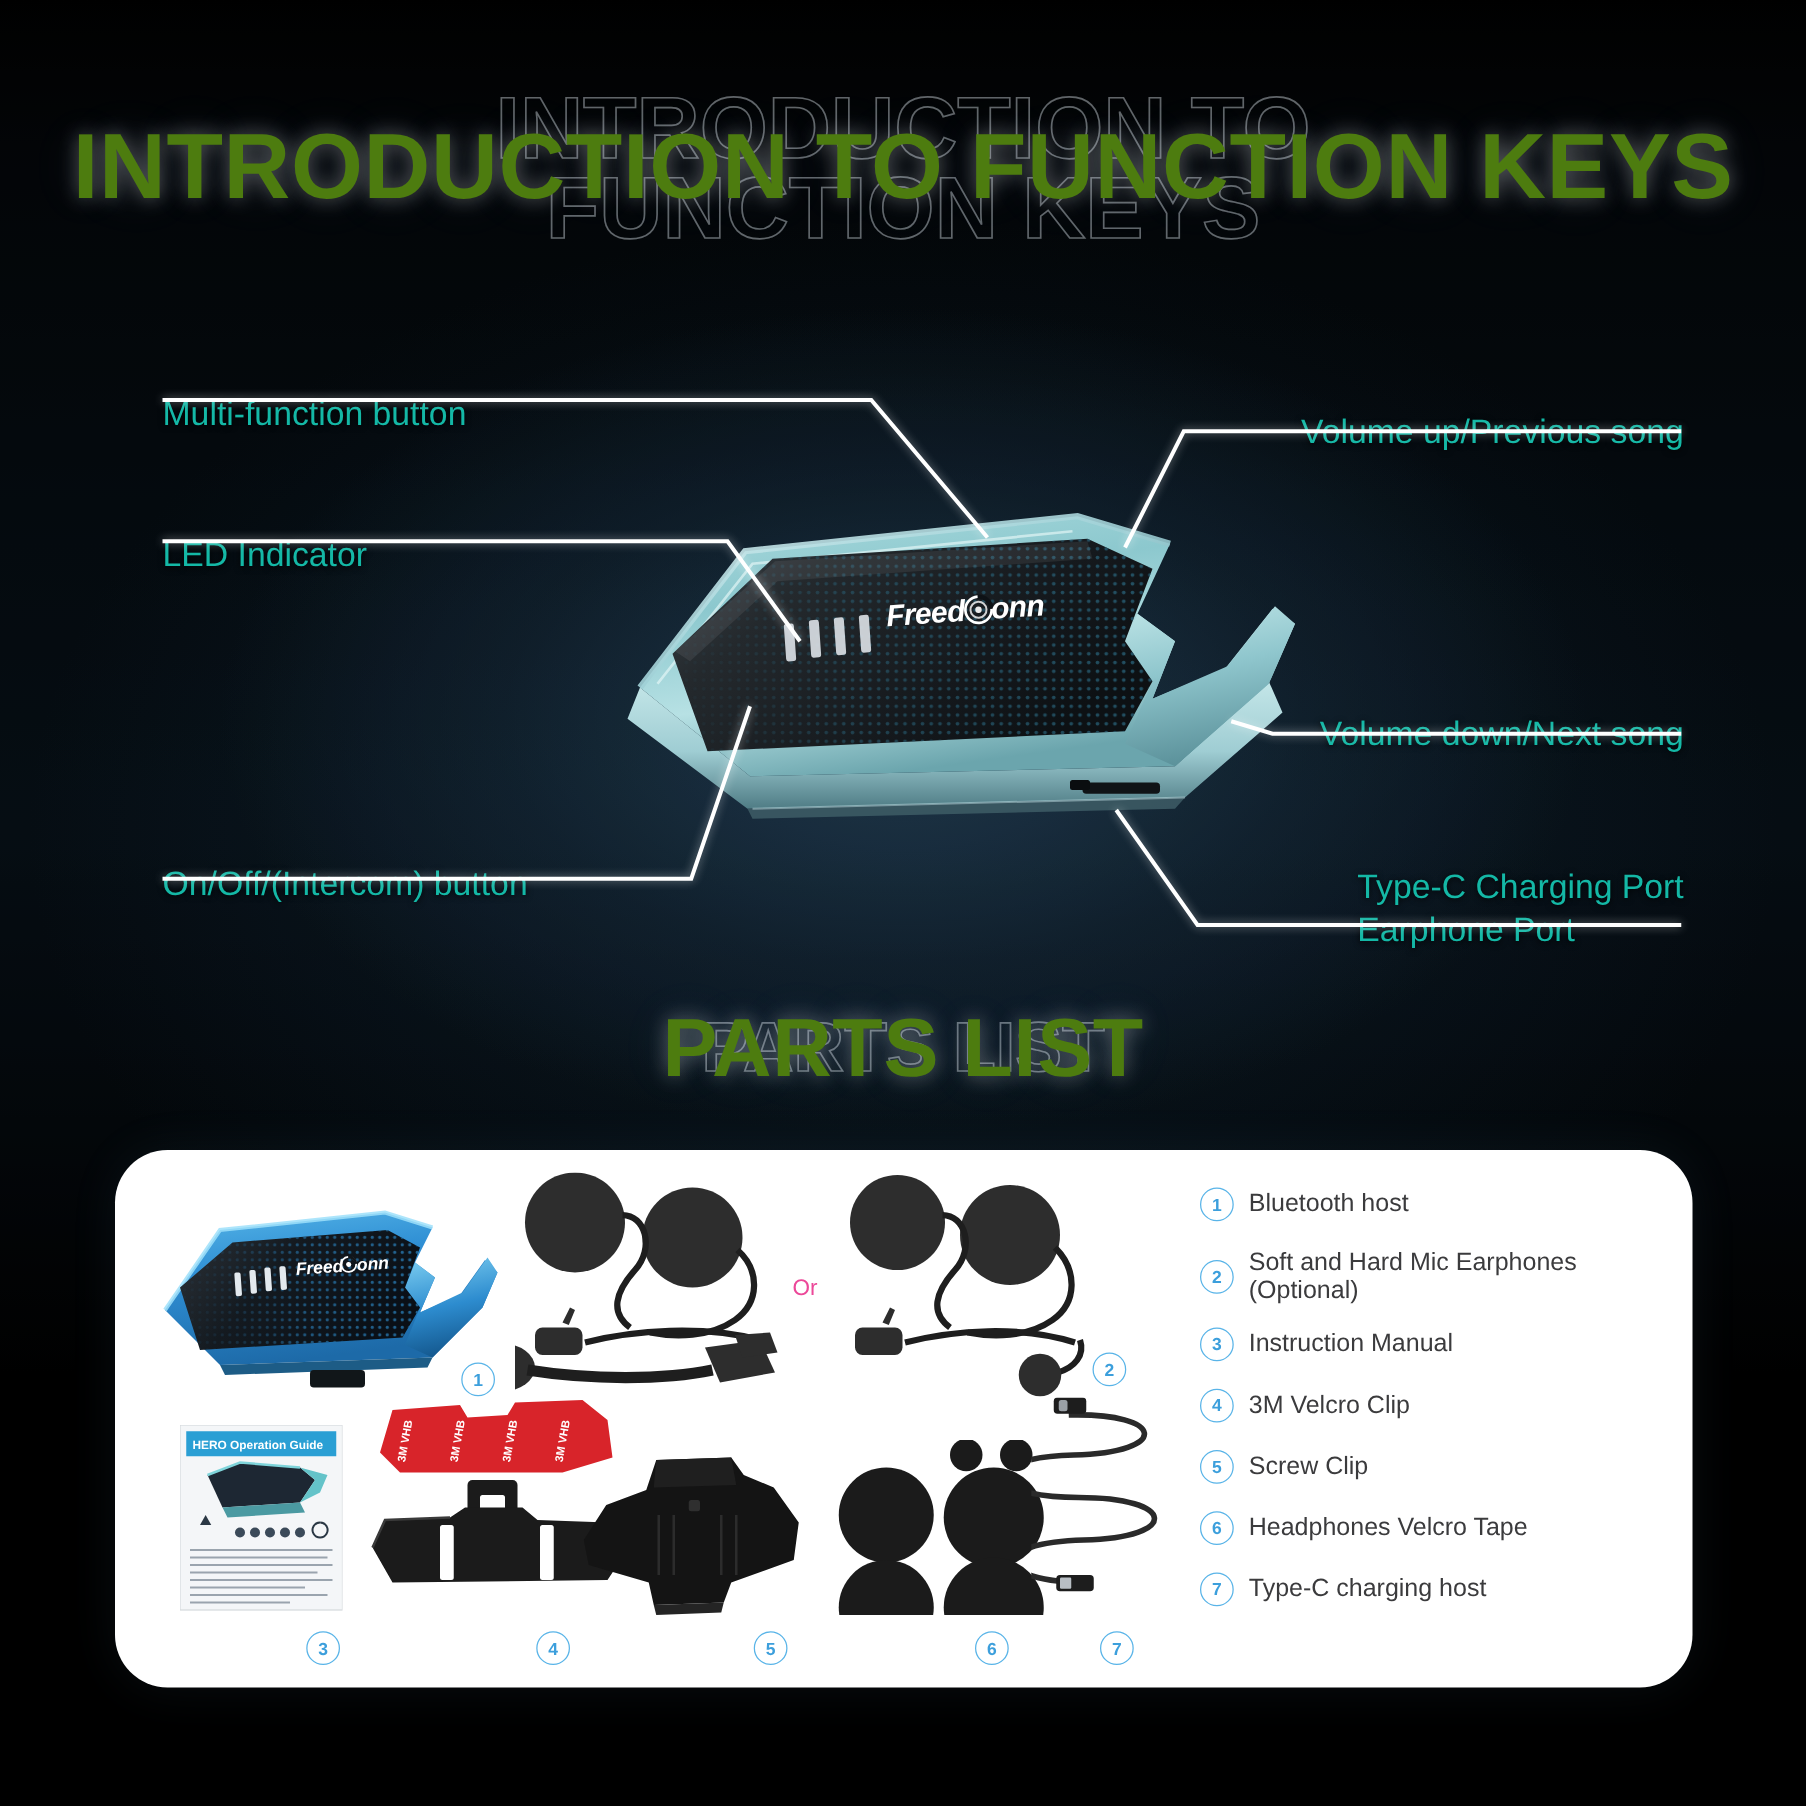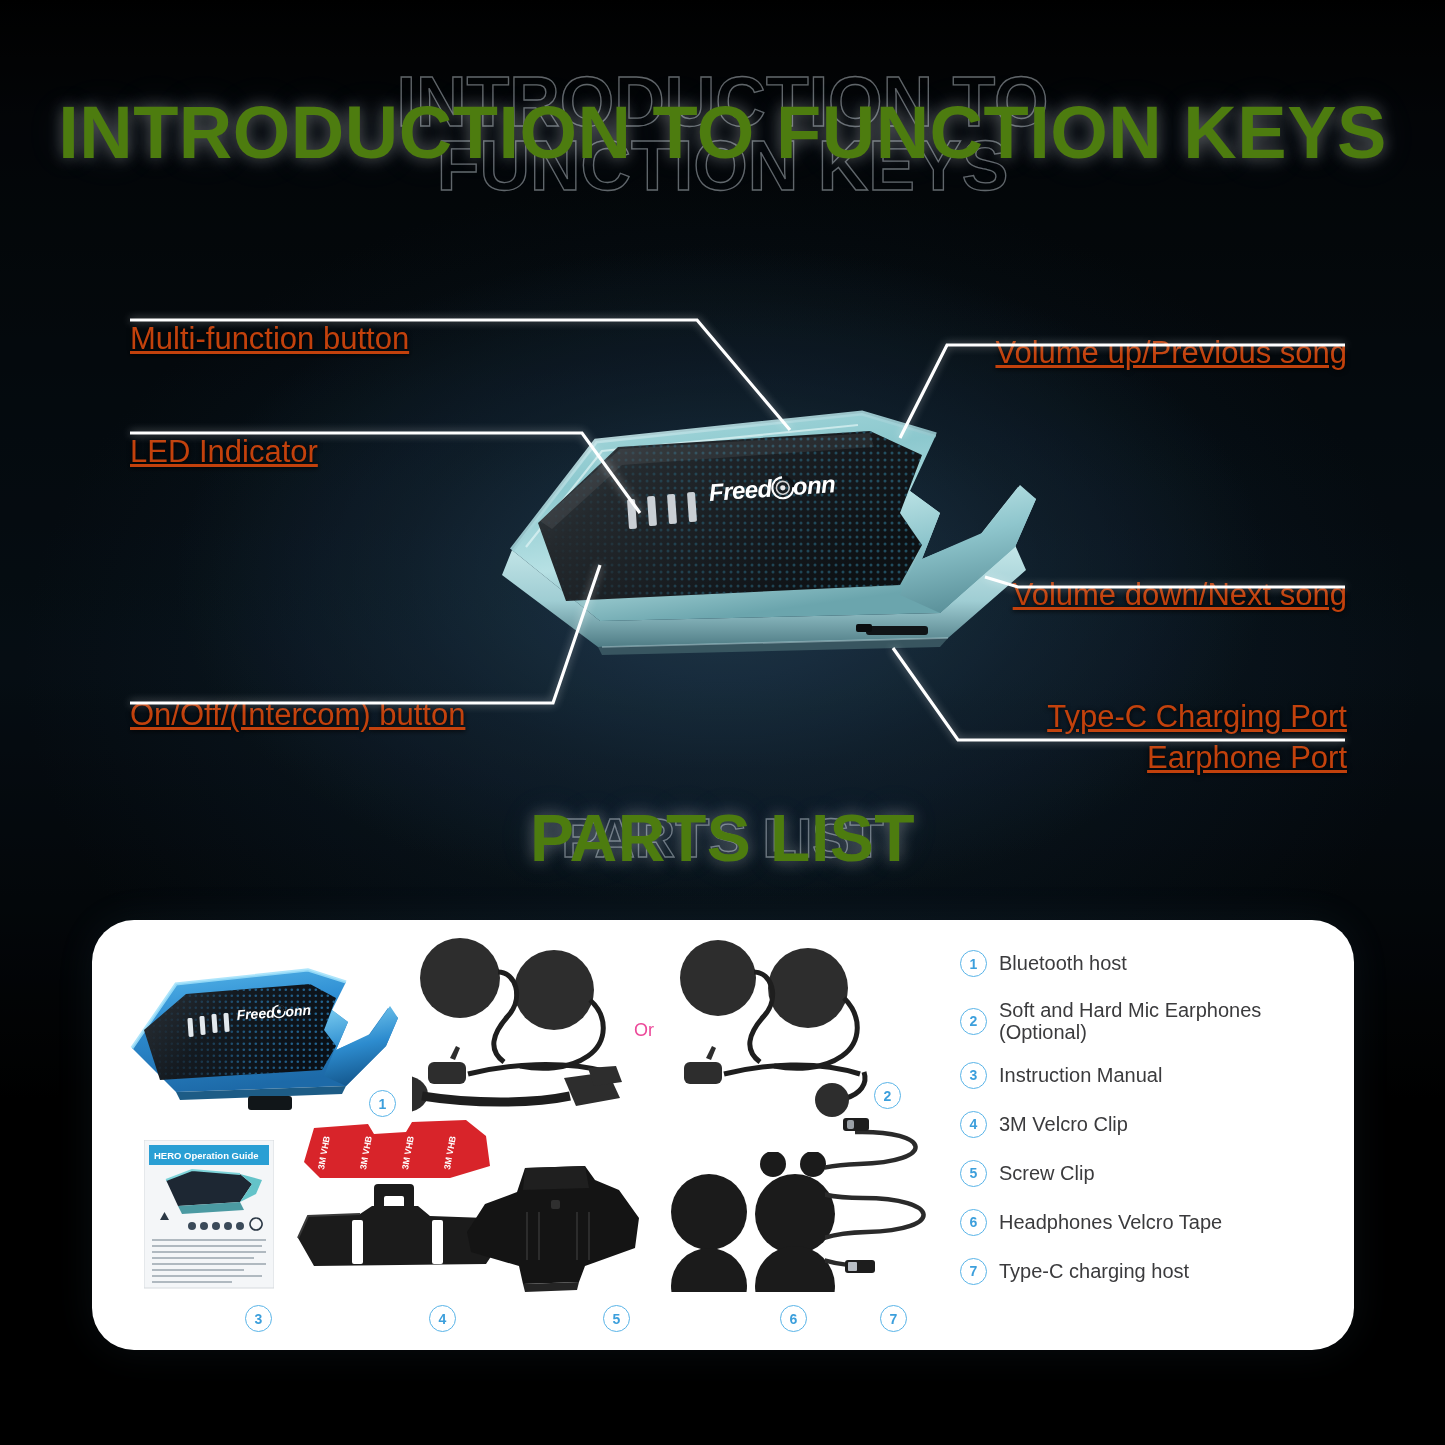--- a/index.html
+++ b/index.html
@@ -44,23 +44,23 @@
 
   #t1{top:96px;}
   #t1 .title-main{font-size:74px;line-height:1;}
   #t1ghost{top:70px;font-size:70px;}
 
   #t2{top:805px;}
   #t2 .title-main{font-size:66px;line-height:1;}
   #t2ghost{top:812px;font-size:56px;}
 
   
-  .callout{position:absolute;color:#c2410c;font-size:31px;line-height:1.32;white-space:pre-line;
-           text-shadow:0 1px 5px rgba(0,0,0,0.9);text-decoration:underline;}
-  .callout.r{text-align:right;margin-left:29px;}
+  .callout{position:absolute;color:#14b8a6;font-size:27px;line-height:1.32;white-space:pre-line;
+           text-shadow:0 1px 5px rgba(0,0,0,0.9);}
+  .callout.r{margin-left:29px;}
 
   
   .device-wrap{position:absolute;left:470px;top:395px;width:590px;height:300px;}
 
   
   .card{
     position:absolute;left:92px;top:920px;width:1262px;height:430px;
     background:#ffffff;border-radius:42px;
     box-shadow:0 0 40px rgba(120,180,220,0.08);
   }

